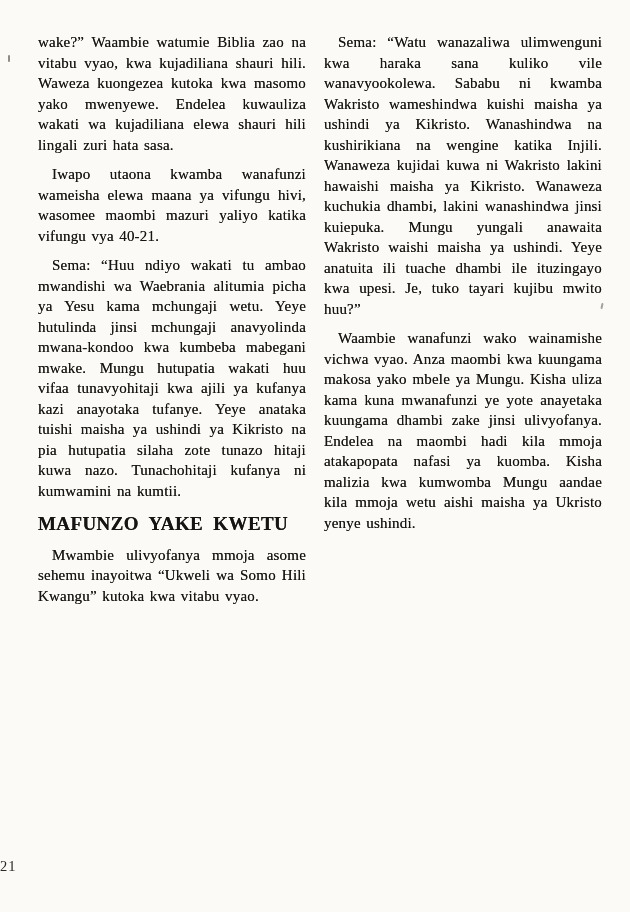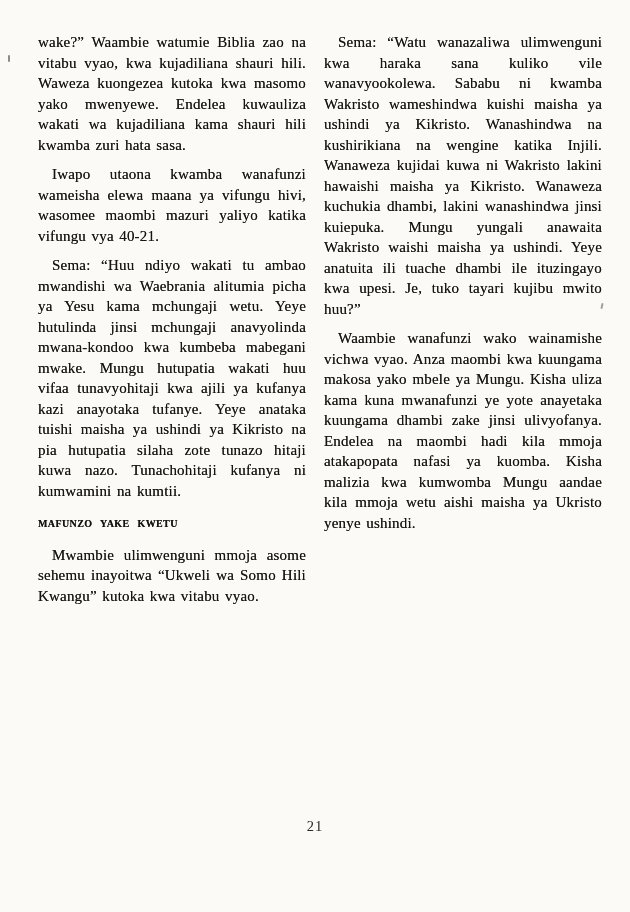--- a/index.html
+++ b/index.html
@@ -38,34 +38,34 @@
   .col-left  { width: 268px; flex: 0 0 268px; }
   .col-right { width: 278px; flex: 0 0 278px; }
   .col p {
     margin: 0 0 9px 0;
     text-indent: 14px;
   }
   .col p.noindent {
     text-indent: 0;
   }
   .col h2 {
-    font-size: 10px;
+    font-size: 19px;
     font-weight: bold;
     margin: 13px 0 10px 0;
     letter-spacing: 0.4px;
     word-spacing: 5px;
     text-align: left;
     text-shadow: 0 0 0.6px rgba(20,16,12,0.85);
   }
   .page-number {
     position: absolute;
     left: 0;
-    top: 818px;
+    top: 858px;
     width: 630px;
-    text-align: center;
+    text-align: left;
     font-size: 14.5px;
     letter-spacing: 1px;
     color: #2a2825;
   }
   
   .speck-left {
     position: absolute;
     left: 8px;
     top: 55px;
     width: 2px;
@@ -90,25 +90,25 @@
 <body>
 
 <div class="page">
 
   <div class="speck-left"></div>
   <div class="speck-right"></div>
 
   <div class="columns">
 
     <div class="col col-left">
-      <p class="noindent">wake?” Waambie watumie Biblia zao na vitabu vyao, kwa kujadiliana shauri hili. Waweza kuongezea kutoka kwa masomo yako mwenyewe. Endelea kuwauliza wakati wa kujadiliana kama shauri hili kwamba zuri hata sasa.</p>
+      <p class="noindent">wake?” Waambie watumie Biblia zao na vitabu vyao, kwa kujadiliana shauri hili. Waweza kuongezea kutoka kwa masomo yako mwenyewe. Endelea kuwauliza wakati wa kujadiliana elewa shauri hili lingali zuri hata sasa.</p>
       <p>Iwapo utaona kwamba wanafunzi wameisha elewa maana ya vifungu hivi, wasomee maombi mazuri yaliyo katika vifungu vya 40-21.</p>
       <p>Sema: “Huu ndiyo wakati tu ambao mwandishi wa Waebrania alitumia picha ya Yesu kama mchungaji wetu. Yeye hutulinda jinsi mchungaji anavyolinda mwana-kondoo kwa kumbeba mabegani mwake. Mungu hutupatia wakati huu vifaa tunavyohitaji kwa ajili ya kufanya kazi anayotaka tufanye. Yeye anataka tuishi maisha ya ushindi ya Kikristo na pia hutupatia silaha zote tunazo hitaji kuwa nazo. Tunachohitaji kufanya ni kumwamini na kumtii.</p>
       <h2>MAFUNZO YAKE KWETU</h2>
-      <p>Mwambie ulimwenguni mmoja asome sehemu inayoitwa “Ukweli wa Somo Hili Kwangu” kutoka kwa vitabu vyao.</p>
+      <p>Mwambie ulivyofanya mmoja asome sehemu inayoitwa “Ukweli wa Somo Hili Kwangu” kutoka kwa vitabu vyao.</p>
     </div>
 
     <div class="col col-right">
       <p>Sema: “Watu wanazaliwa ulimwenguni kwa haraka sana kuliko vile wanavyookolewa. Sababu ni kwamba Wakristo wameshindwa kuishi maisha ya ushindi ya Kikristo. Wanashindwa na kushirikiana na wengine katika Injili. Wanaweza kujidai kuwa ni Wakristo lakini hawaishi maisha ya Kikristo. Wanaweza kuchukia dhambi, lakini wanashindwa jinsi kuiepuka. Mungu yungali anawaita Wakristo waishi maisha ya ushindi. Yeye anatuita ili tuache dhambi ile ituzingayo kwa upesi. Je, tuko tayari kujibu mwito huu?”</p>
       <p>Waambie wanafunzi wako wainamishe vichwa vyao. Anza maombi kwa kuungama makosa yako mbele ya Mungu. Kisha uliza kama kuna mwanafunzi ye yote anayetaka kuungama dhambi zake jinsi ulivyofanya. Endelea na maombi hadi kila mmoja atakapopata nafasi ya kuomba. Kisha malizia kwa kumwomba Mungu aandae kila mmoja wetu aishi maisha ya Ukristo yenye ushindi.</p>
     </div>
 
   </div>
 
   <div class="page-number">21</div>

